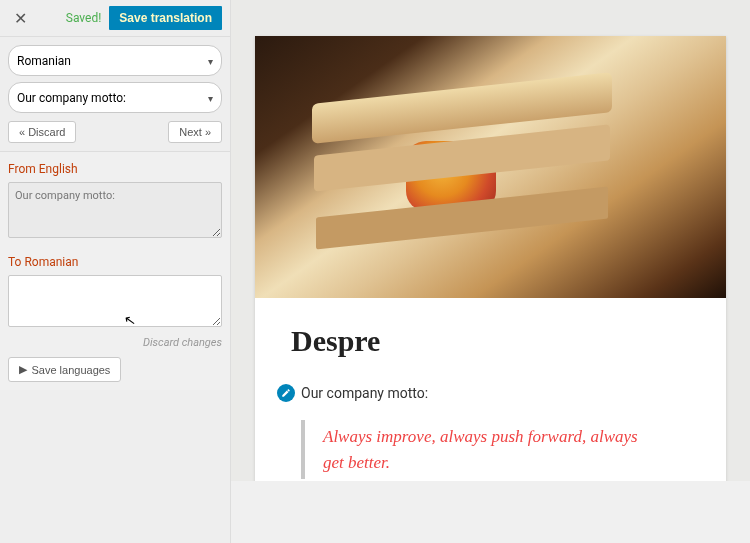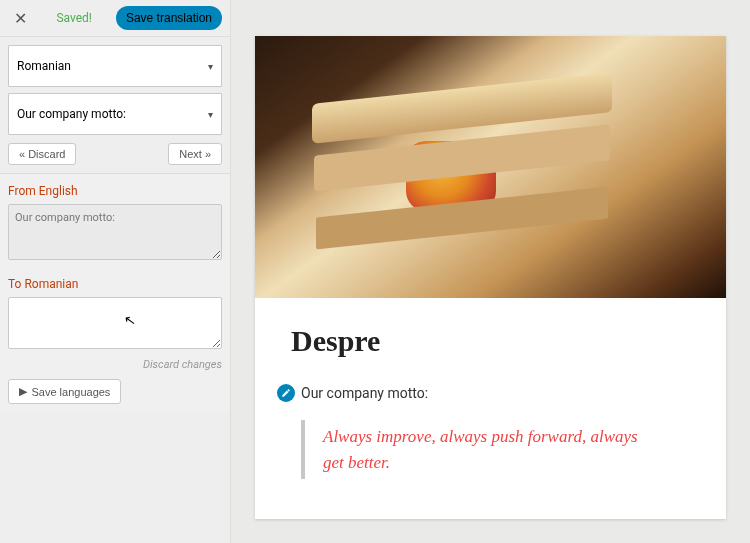--- a/index.html
+++ b/index.html
@@ -29,42 +29,43 @@
     background: #eeeeee;
   }
   .close-btn {
     background: none;
     border: none;
     font-size: 16px;
     color: #555;
     cursor: pointer;
     padding: 2px 6px;
   }
-  .header-right { display: flex; align-items: center; gap: 24px; }
+  .header-right { display: flex; align-items: center; gap: 8px; }
   .saved-text { color: #4caf50; font-size: 12px; }
   .save-btn {
     background: #0085ba;
-    color: #000000;
+    color: #fef9c3;
     border: none;
-    border-radius: 12px;
+    border-radius: 1px;
     padding: 5px 10px;
     font-size: 12px;
     cursor: pointer;
+    font-weight: bold;
   }
   .selectors { padding: 8px; display: flex; flex-direction: column; gap: 6px; }
   .select-box {
     width: 100%;
     border: 1px solid #c9c9c9;
     background: #fff;
-    border-radius: 1px;
+    border-radius: 13px;
     padding: 4px 24px 4px 8px;
     font-size: 12px;
     position: relative;
     cursor: pointer;
-    height: 42px;
+    height: 31px;
     display: flex;
     align-items: center;
   }
   .select-box::after {
     content: "▾";
     position: absolute;
     right: 8px;
     top: 50%;
     transform: translateY(-50%);
     color: #555;
@@ -113,21 +114,21 @@
     cursor: pointer;
     color: #555;
     display: flex;
     align-items: center;
     gap: 4px;
     margin-top: 8px;
   }
   .preview {
     flex: 1;
     background: #eaeae8;
-    height: 543px;
+    height: 481px;
     overflow: hidden;
     position: relative;
   }
   .preview-top {
     height: 12px;
     color: #999;
     font-size: 11px;
     padding: 0 12px;
   }
   .content-wrap {

